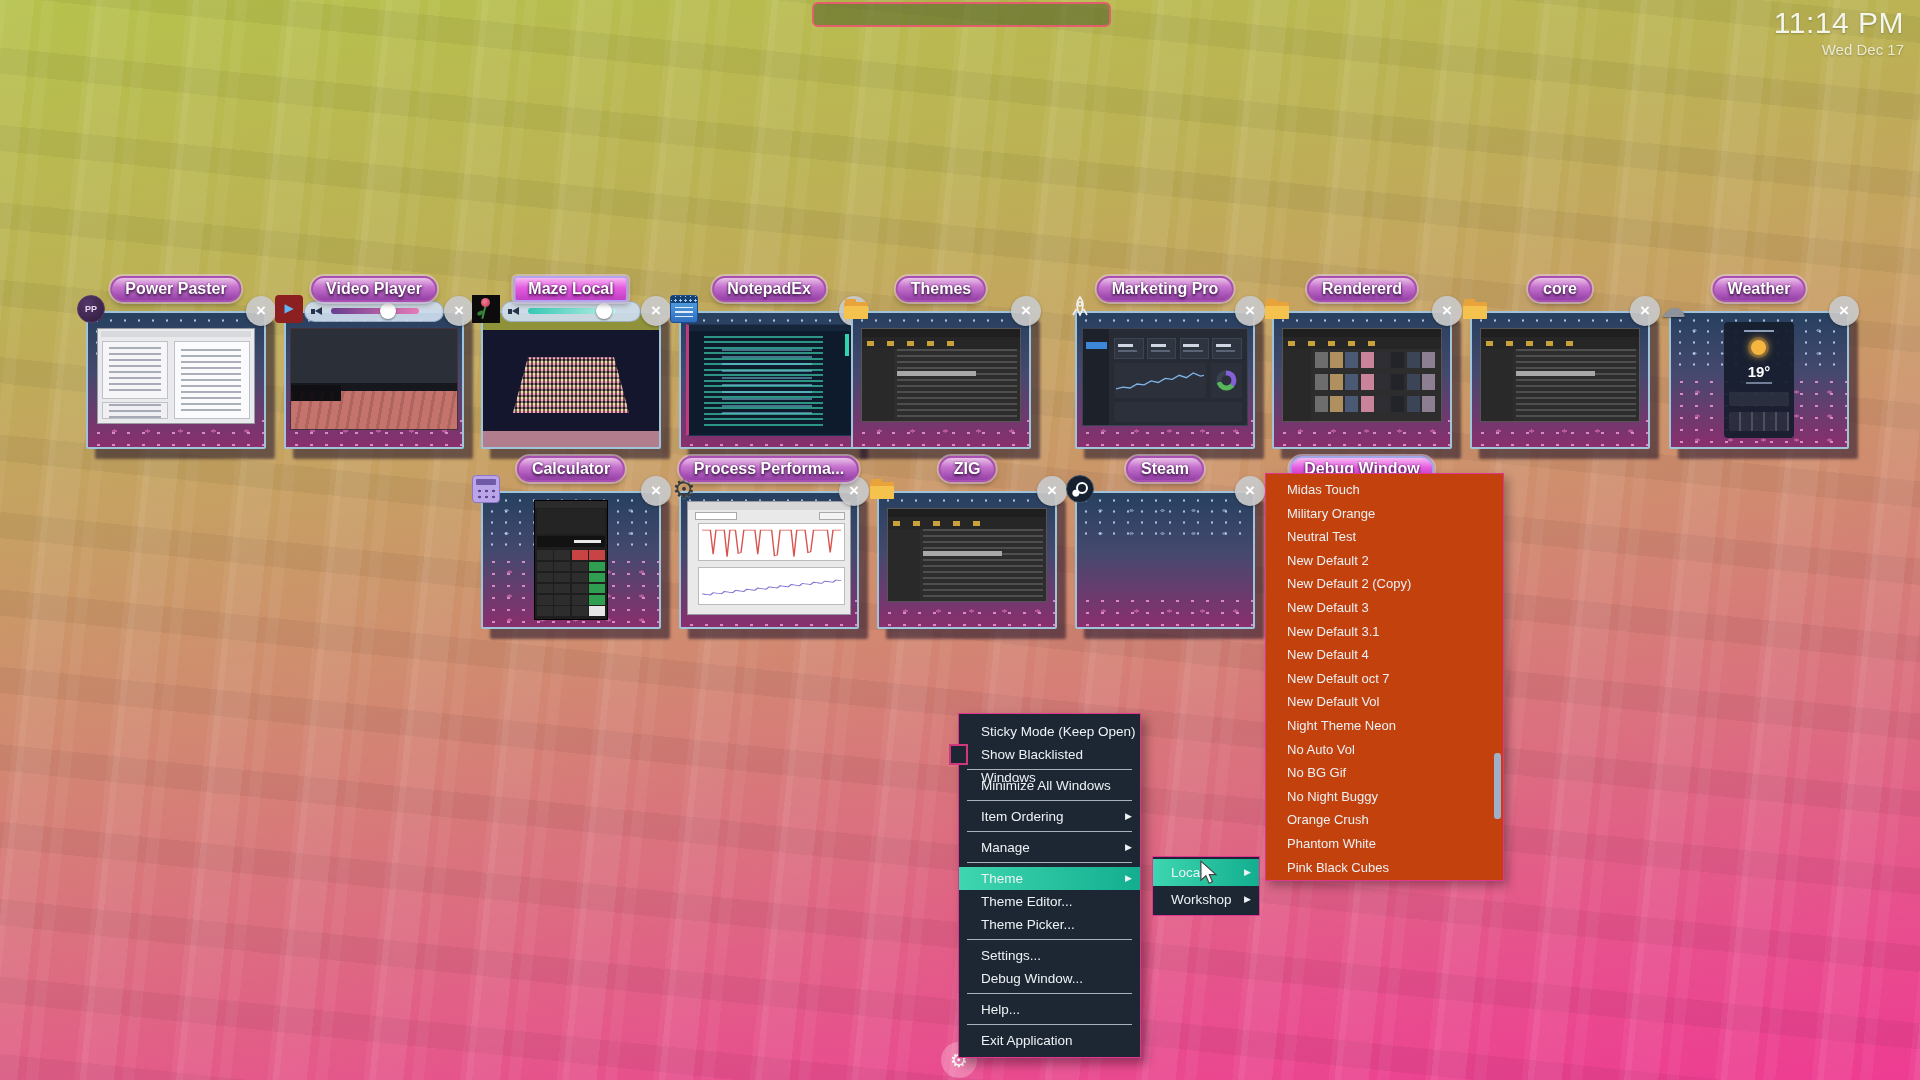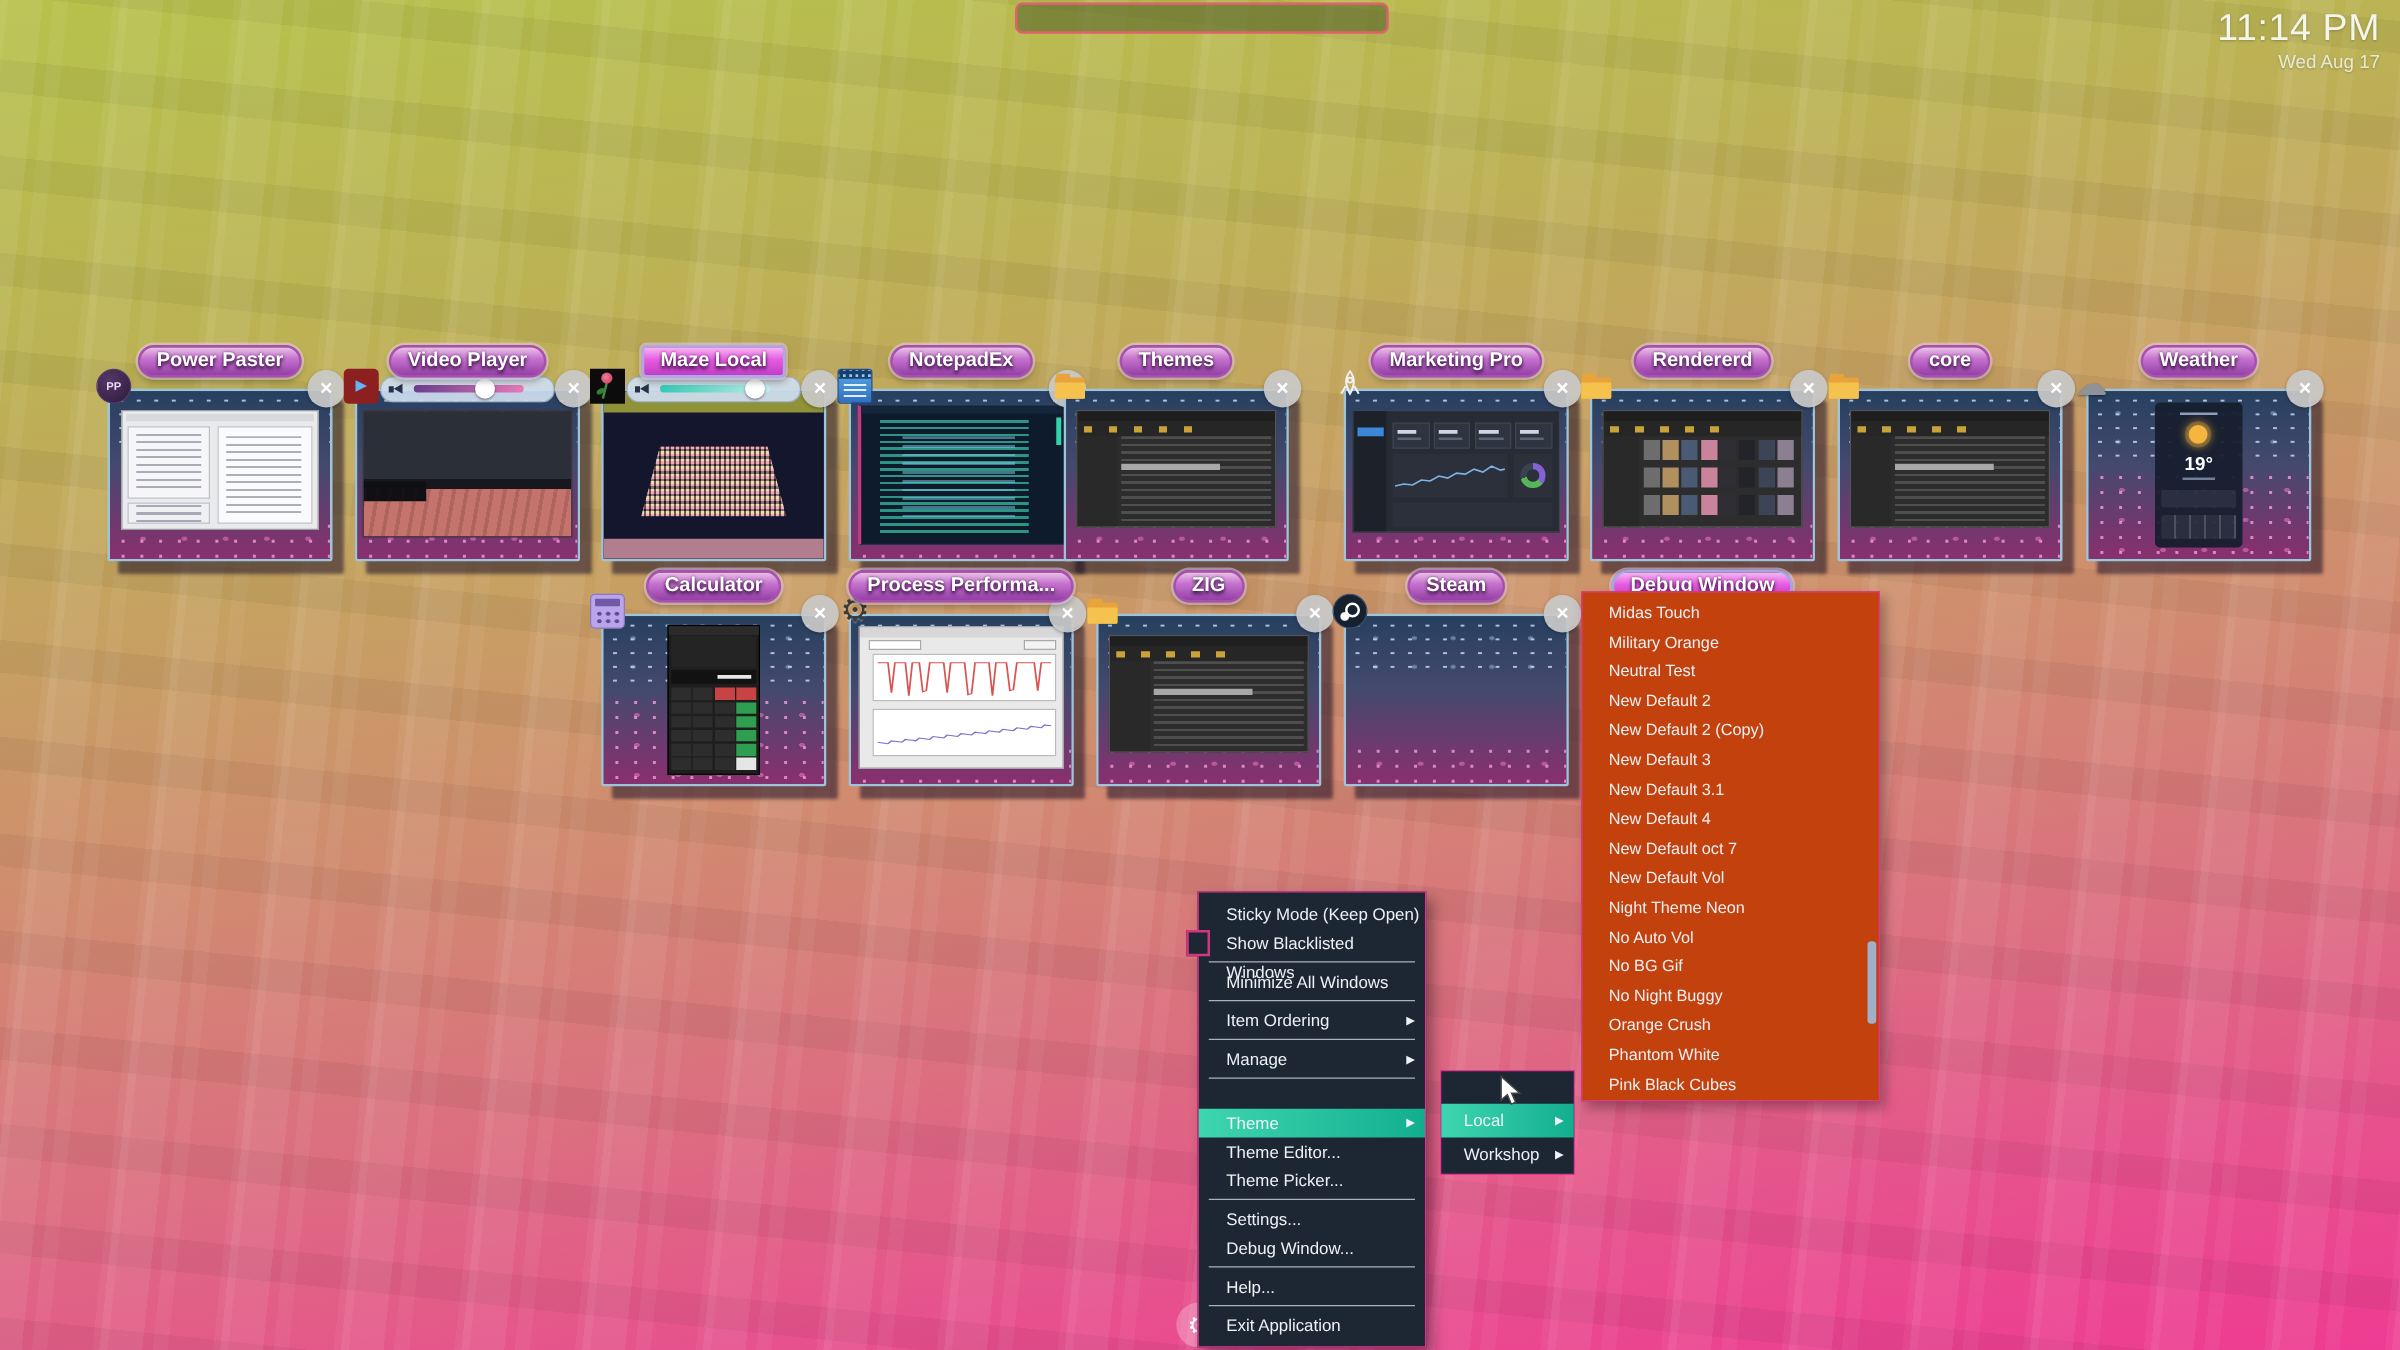--- a/index.html
+++ b/index.html
@@ -90,21 +90,21 @@
     background-size:9px 7px, 12px 9px; }
   .keygrid { display:grid; grid-template-columns:repeat(4,1fr); grid-template-rows:repeat(6,1fr); gap:1.5px; }
 
   
   .ctx { position:absolute; left:958px; top:713px; width:183px; z-index:70;
     background:#1c2733; border:1.5px solid #e0368f; padding:6px 0 5px 0;
     box-shadow:5px 6px 10px rgba(0,0,0,.35); }
   .mi { position:relative; height:23px; line-height:23px; padding-left:22px;
     font-size:13.5px; color:#eef1f5; }
   .mi .arrow { position:absolute; right:8px; top:0; font-size:9px; }
-  .mi.hl { background:linear-gradient(90deg,#3ed6b0,#12ae8f);margin-top:24px; }
+  .mi.hl { background:linear-gradient(90deg,#3ed6b0,#12ae8f); }
   .msep { height:1px; background:rgba(218,224,234,.75); margin:3px 8px 4px 8px; }
   .mcheck { position:absolute; left:-10px; top:1px; width:19px; height:21px;
     background:#1c2733; border:2px solid #d0377f; }
 
   
   .sub { position:absolute; left:1152px; top:856px; width:108px; z-index:75;
     background:#1c2733; border:1.5px solid #e0368f; padding:2px 0; }
   .sub .mi { height:27px; line-height:27px; padding-left:18px; }
 
   
@@ -156,21 +156,21 @@
 </style>
 </head>
 <body>
 
 <div class="desktop"></div>
 
 <div class="dropbar"></div>
 
 <div class="clock">
   <div class="time">11:14 PM</div>
-  <div class="date">Wed Aug 17</div>
+  <div class="date">Wed Dec 17</div>
 </div>
 
 <div id="windows">
     <div class="win" style="left: 86px; top: 311px;">
       <div class="thumb">
         <div class="screen">
           <div class="dots-blue" style="position: absolute; top: 0px; left: 0px; right: 0px; height: 32%;"></div>
           <div class="dots-pink" style="position: absolute; bottom: 0px; left: 0px; right: 0px; height: 26%;"></div>
           <div style="position: absolute; inset: 11% 5% 17%; background: rgb(233, 234, 236); border: 1px solid rgb(154, 154, 162);">
             <div style="position: absolute; top: 2%; left: 2%; right: 2%; height: 7%; background: rgb(216, 217, 221);"></div>

